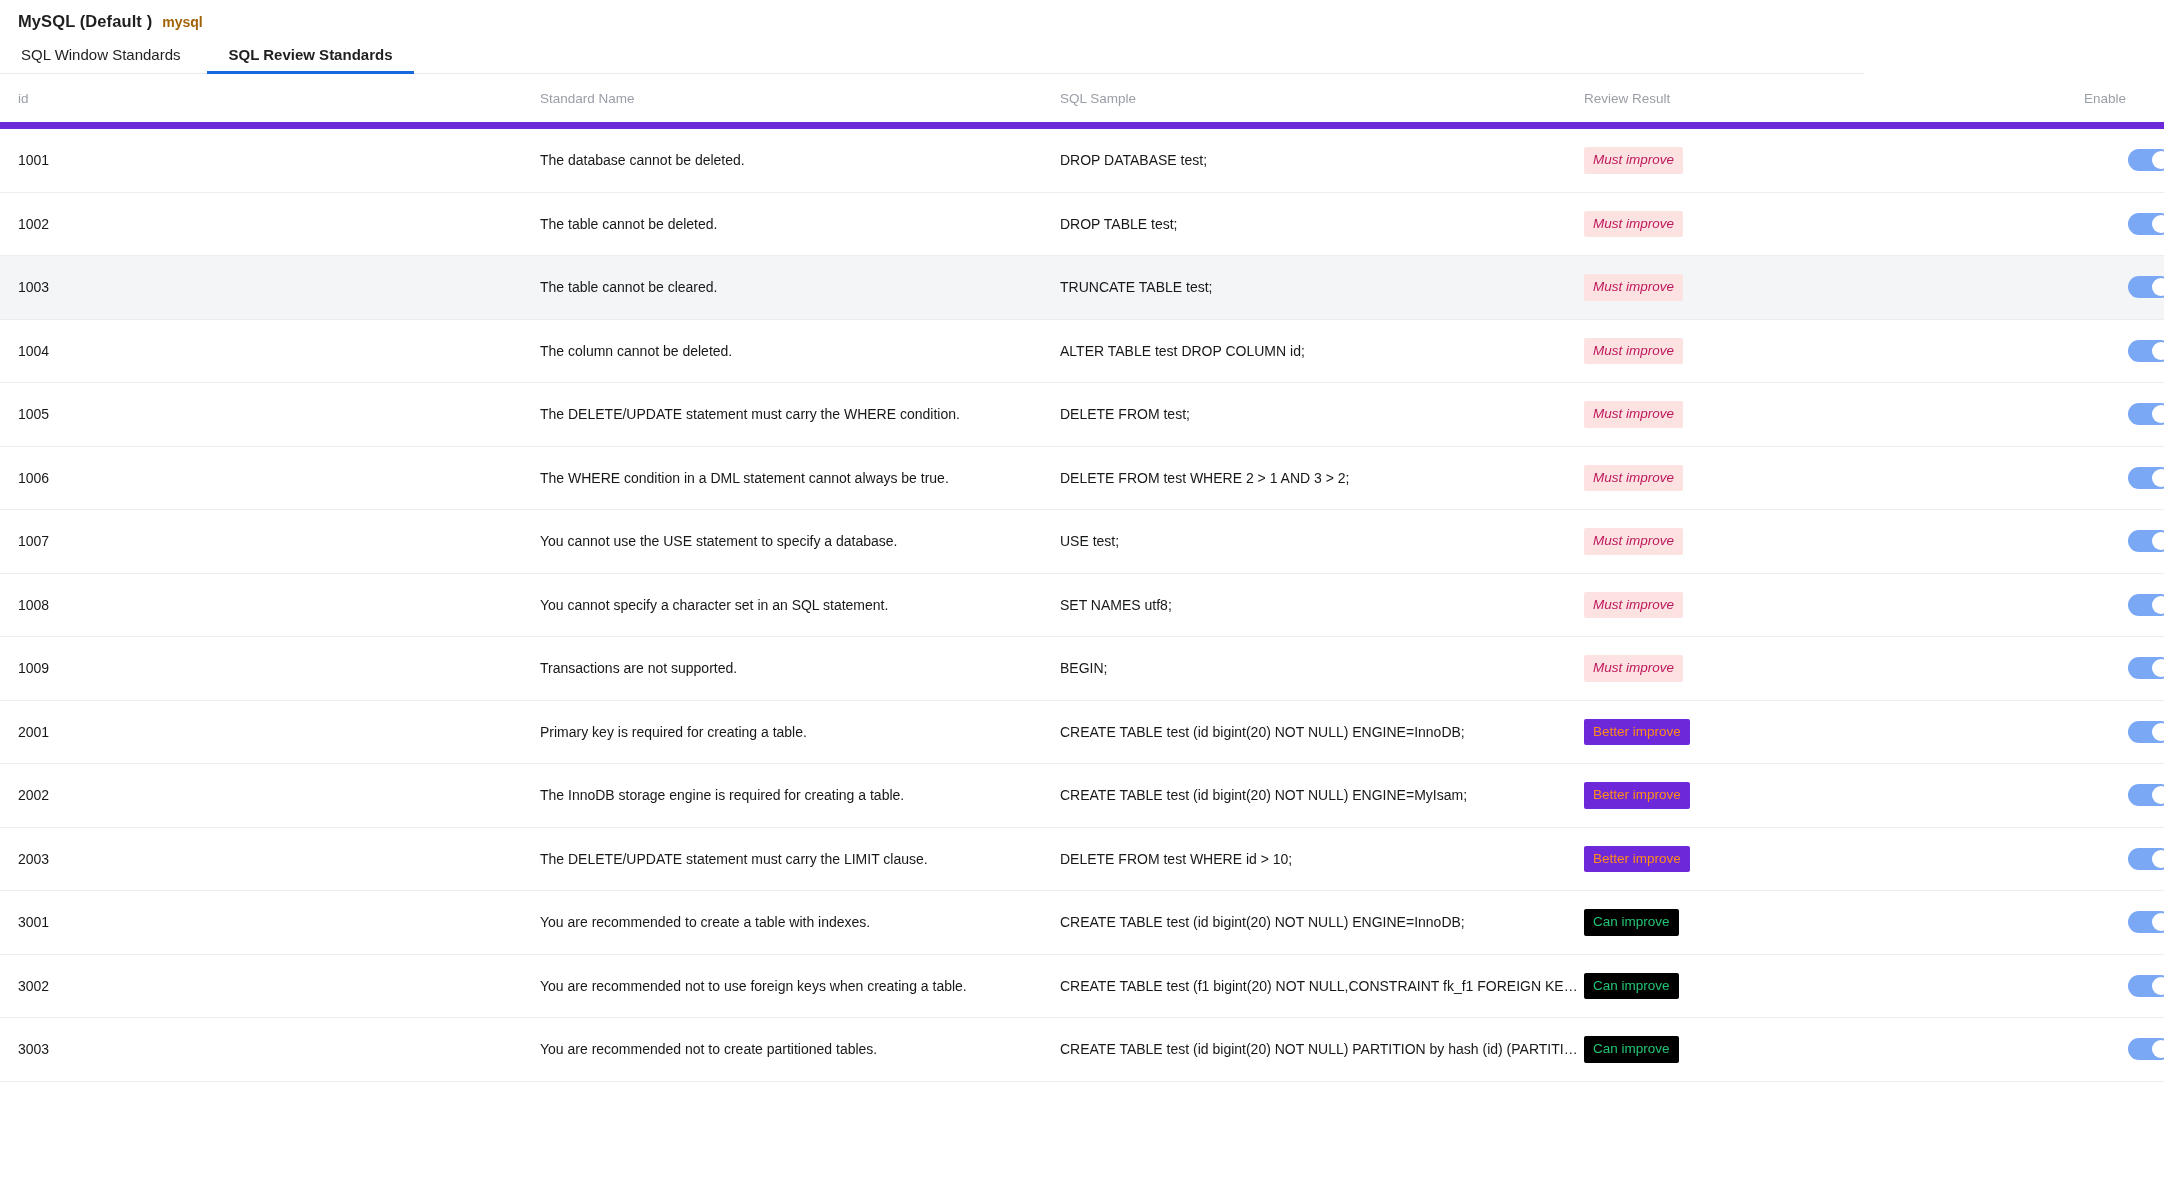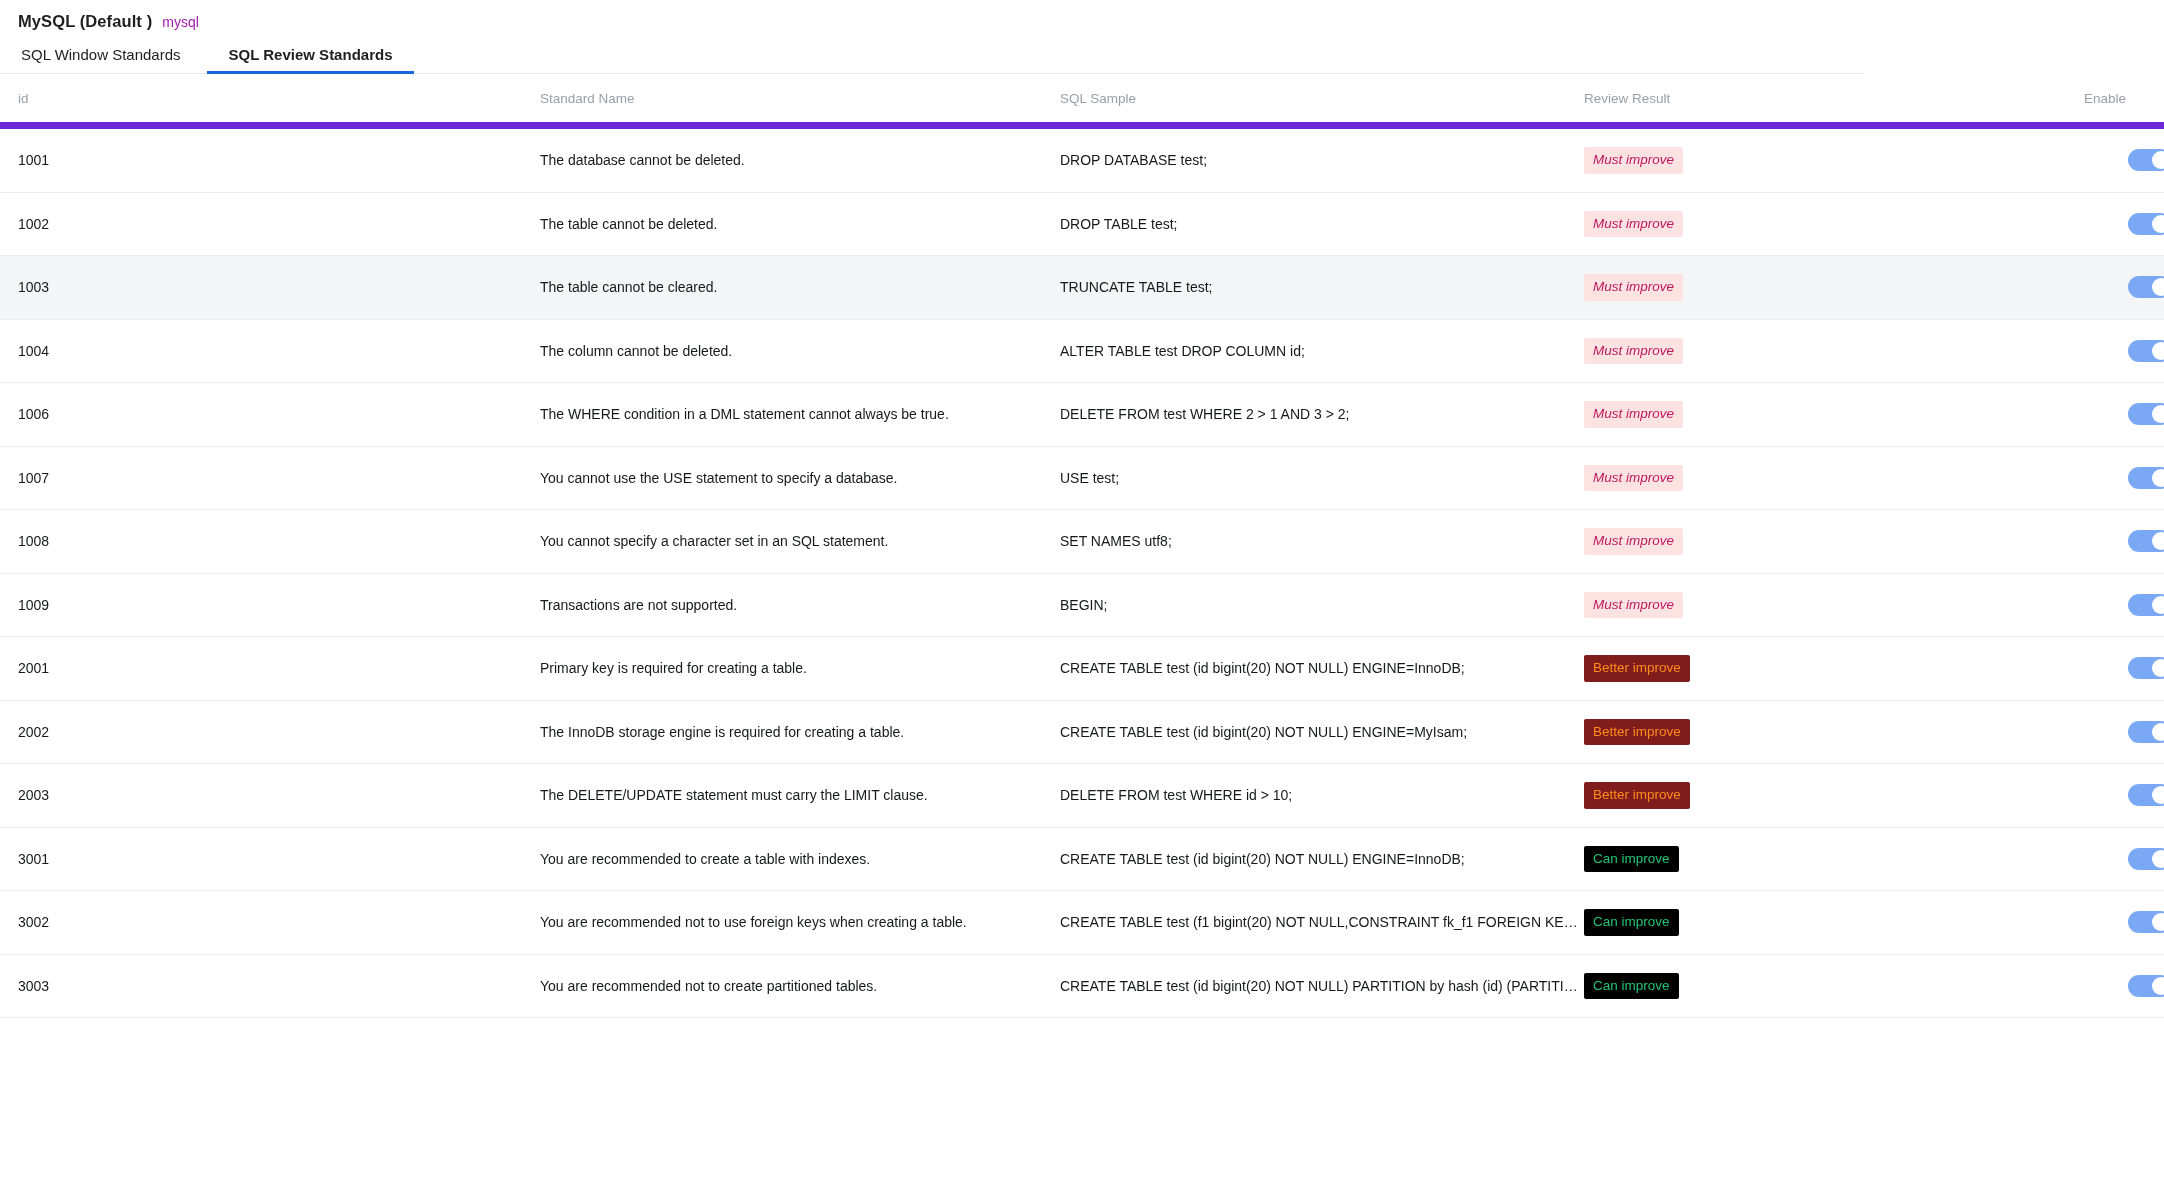--- a/index.html
+++ b/index.html
@@ -29,22 +29,22 @@
     height: 34px;
   }
   .header-title {
     font-size: 16.5px;
     font-weight: bold;
     color: #1f1f1f;
     letter-spacing: 0.1px;
   }
   .header-subtitle {
     font-size: 14px;
-    color: #a21caf;
-    font-weight: normal;
+    color: #a16207;
+    font-weight: bold;
   }
 
   
   .tabs {
     position: relative;
     display: flex;
     align-items: flex-end;
     gap: 4px;
     padding-left: 18px;
     height: 40px;
@@ -121,21 +121,21 @@
   
   .badge {
     display: inline-block;
     font-size: 13.5px;
     line-height: 1;
     padding: 6px 9px 7px 9px;
     border-radius: 2px;
     white-space: nowrap;
   }
   .badge.must   { background: #fde2e2; color: #be185d; font-style: italic; }
-  .badge.better { background: #7f1d1d; color: #ff8c19; }
+  .badge.better { background: #6d28d9; color: #ff8c19; }
   .badge.can    { background: #000000; color: #23c473; }
 
   
   .toggle {
     display: inline-block;
     width: 44px;
     height: 22px;
     border-radius: 11px;
     background: #7aa8f5;
     position: relative;
@@ -202,20 +202,27 @@
             <td class="col-enable"><span class="toggle"><span class="knob"></span></span></td>
           </tr>
           <tr class="row">
             <td class="col-id">1004</td>
             <td class="col-name">The column cannot be deleted.</td>
             <td class="col-sql">ALTER TABLE test DROP COLUMN id;</td>
             <td class="col-result"><span class="badge must">Must improve</span></td>
             <td class="col-enable"><span class="toggle"><span class="knob"></span></span></td>
           </tr>
           <tr class="row">
+            <td class="col-id">1005</td>
+            <td class="col-name">The DELETE/UPDATE statement must carry the WHERE condition.</td>
+            <td class="col-sql">DELETE FROM test;</td>
+            <td class="col-result"><span class="badge must">Must improve</span></td>
+            <td class="col-enable"><span class="toggle"><span class="knob"></span></span></td>
+          </tr>
+          <tr class="row">
             <td class="col-id">1006</td>
             <td class="col-name">The WHERE condition in a DML statement cannot always be true.</td>
             <td class="col-sql">DELETE FROM test WHERE 2 &gt; 1 AND 3 &gt; 2;</td>
             <td class="col-result"><span class="badge must">Must improve</span></td>
             <td class="col-enable"><span class="toggle"><span class="knob"></span></span></td>
           </tr>
           <tr class="row">
             <td class="col-id">1007</td>
             <td class="col-name">You cannot use the USE statement to specify a database.</td>
             <td class="col-sql">USE test;</td>

